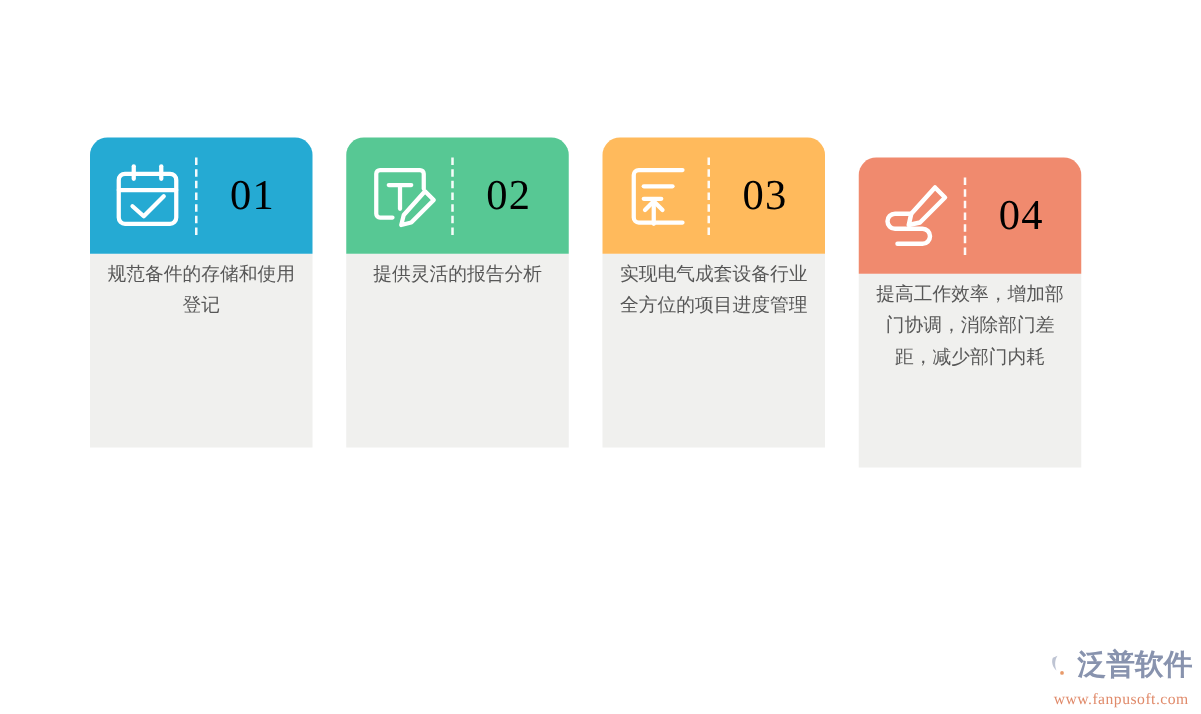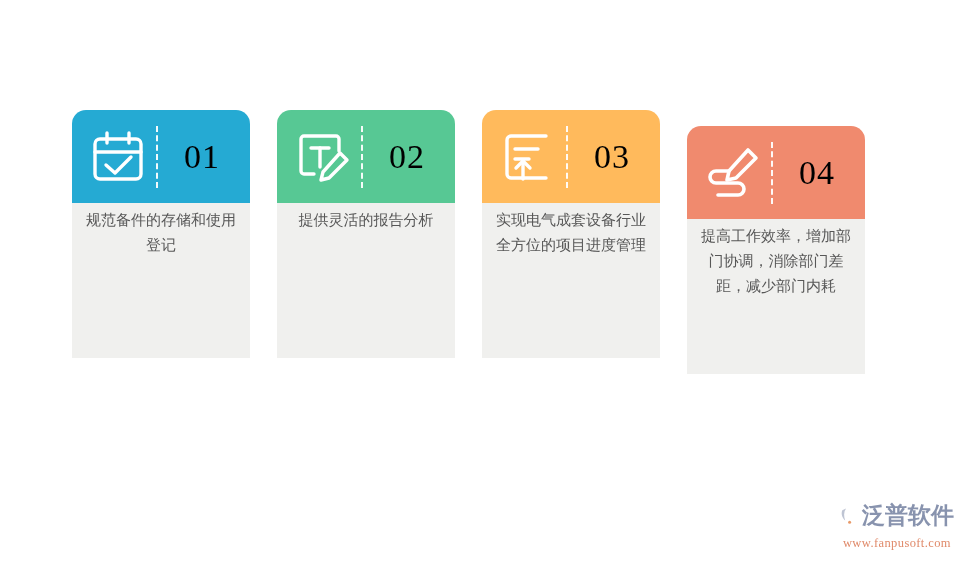--- a/index.html
+++ b/index.html
@@ -101,21 +101,21 @@
     width: 120px;
     height: 74px;
     pointer-events: none;
   }
   .ribbon svg { display: block; }
 
   
   #logo {
     position: absolute;
     left: 833px;
-    top: 500px;
+    top: 516px;
     width: 118px;
     height: 47px;
   }
   .logo-row {
     display: flex;
     align-items: center;
     height: 30px;
   }
   .logo-mark {
     width: 27px;

